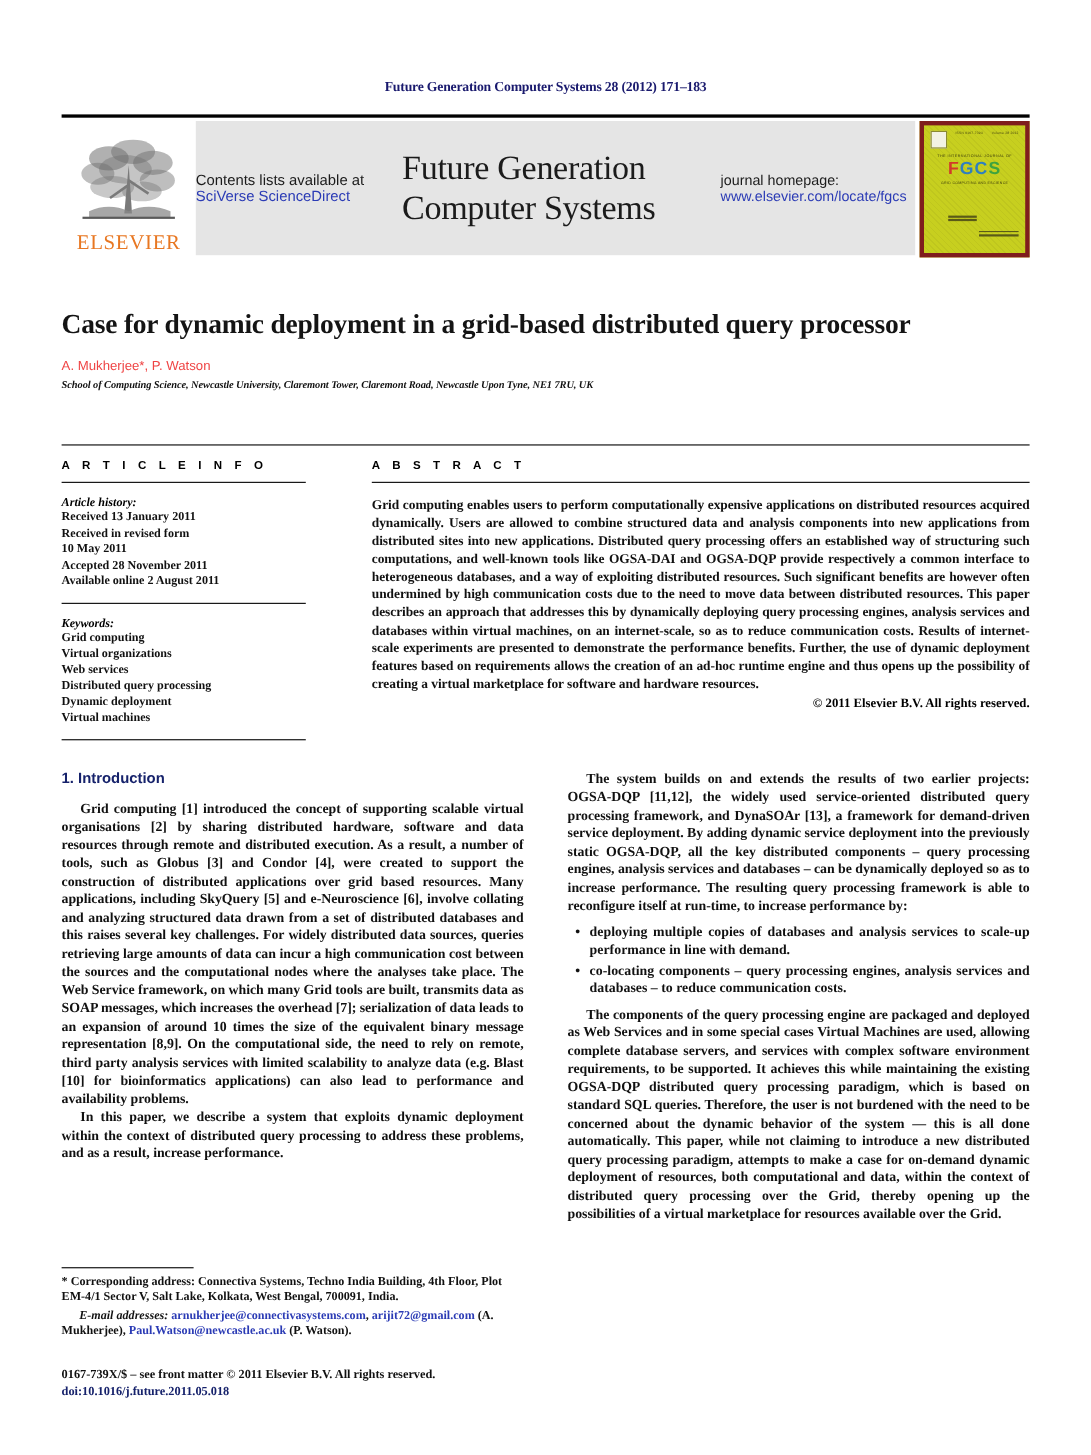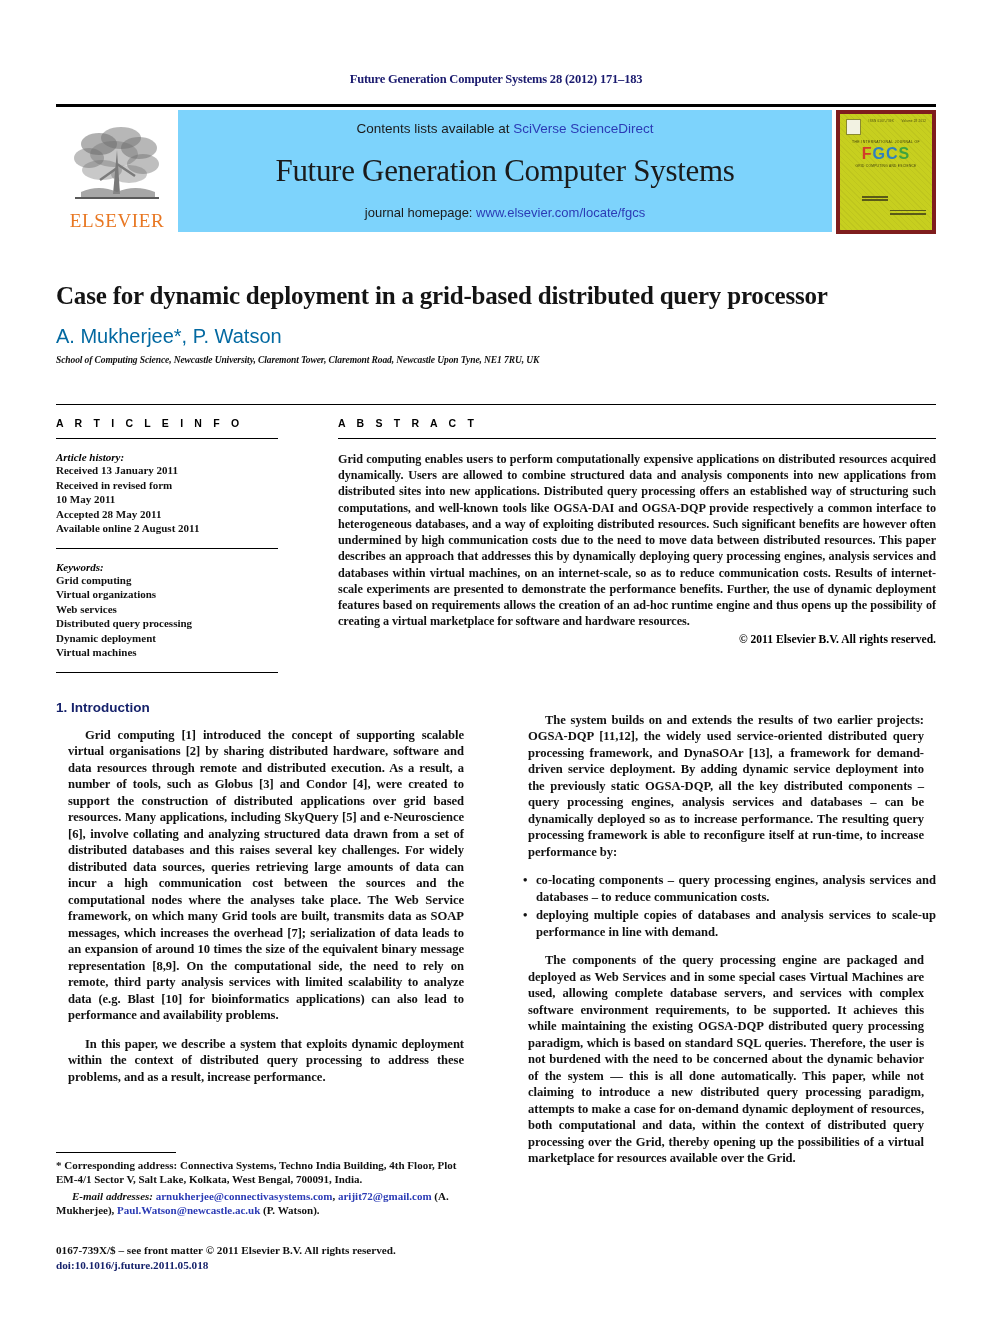--- a/index.html
+++ b/index.html
@@ -69,24 +69,24 @@
   .elsevier-word {
     font-family: "Liberation Serif", serif;
     font-size: 19px;
     letter-spacing: 0.6px;
     color: #e87722;
     line-height: 1;
     margin-top: 1px;
   }
   .journal-band {
     flex: 1 1 auto;
-    background: #7dd3fc;
+    background: #e5e5e5;
     position: relative;
     display: flex;
-    flex-direction: column;
+    flex-direction: row;
     align-items: center;
     justify-content: space-between;
     padding: 11px 0 12px 0;
     box-sizing: border-box;
   }
   .contents-line {
     font-family: "Liberation Sans", sans-serif;
     font-size: 13.5px;
     color: #1b1b1b;
   }
@@ -198,22 +198,22 @@
   .paper-title {
     font-family: "Liberation Serif", serif;
     font-size: 25px;
     line-height: 1.15;
     color: #141414;
     margin: 0 0 14px 0;
     letter-spacing: -0.2px;
   }
   .authors {
     font-family: "Liberation Sans", sans-serif;
-    font-size: 20px;
-    color: #0369a1;
+    font-size: 12px;
+    color: #ef4444;
     margin: 0 0 7px 0;
     font-weight: normal;
   }
   .affiliation {
     font-family: "Liberation Serif", serif;
     font-style: italic;
     font-weight: bold;
     font-size: 9.5px;
     color: #111;
     letter-spacing: -0.1px;
@@ -293,21 +293,21 @@
     font-size: 13.5px;
     color: #16226b;
     margin: 0 0 12px 0;
   }
   p.body {
     font-family: "Liberation Serif", serif;
     font-weight: bold;
     font-size: 12.6px;
     line-height: 1.31;
     text-align: justify;
-    margin: 12px;
+    margin: 0;
     text-indent: 17px;
     color: #111;
     letter-spacing: -0.05px;
   }
   ul.bullets {
     margin: 7px 0 7px 0;
     padding-left: 20px;
     list-style: none;
   }
   ul.bullets li {
@@ -438,21 +438,21 @@
   <div class="info-abstract">
     <div class="ia-row">
 
       <div class="col-info">
         <div class="section-kicker">A R T I C L E    I N F O</div>
         <div class="rule"></div>
         <div class="hist-title">Article history:</div>
         <div class="info-line">Received 13 January 2011</div>
         <div class="info-line">Received in revised form</div>
         <div class="info-line">10 May 2011</div>
-        <div class="info-line">Accepted 28 May 2011</div>
+        <div class="info-line">Accepted 28 November 2011</div>
         <div class="info-line">Available online 2 August 2011</div>
         <div class="info-gap"></div>
         <div class="rule"></div>
         <div class="kw-title">Keywords:</div>
         <div class="info-line">Grid computing</div>
         <div class="info-line">Virtual organizations</div>
         <div class="info-line">Web services</div>
         <div class="info-line">Distributed query processing</div>
         <div class="info-line">Dynamic deployment</div>
         <div class="info-line">Virtual machines</div>
@@ -475,22 +475,22 @@
 
       <div class="bcol">
         <h2 class="sec-head">1. Introduction</h2>
         <p class="body">Grid computing [1] introduced the concept of supporting scalable virtual organisations [2] by sharing distributed hardware, software and data resources through remote and distributed execution. As a result, a number of tools, such as Globus [3] and Condor [4], were created to support the construction of distributed applications over grid based resources. Many applications, including SkyQuery [5] and e-Neuroscience [6], involve collating and analyzing structured data drawn from a set of distributed databases and this raises several key challenges. For widely distributed data sources, queries retrieving large amounts of data can incur a high communication cost between the sources and the computational nodes where the analyses take place. The Web Service framework, on which many Grid tools are built, transmits data as SOAP messages, which increases the overhead [7]; serialization of data leads to an expansion of around 10 times the size of the equivalent binary message representation [8,9]. On the computational side, the need to rely on remote, third party analysis services with limited scalability to analyze data (e.g. Blast [10] for bioinformatics applications) can also lead to performance and availability problems.</p>
         <p class="body">In this paper, we describe a system that exploits dynamic deployment within the context of distributed query processing to address these problems, and as a result, increase performance.</p>
       </div>
 
       <div class="bcol">
         <p class="body">The system builds on and extends the results of two earlier projects: OGSA-DQP [11,12], the widely used service-oriented distributed query processing framework, and DynaSOAr [13], a framework for demand-driven service deployment. By adding dynamic service deployment into the previously static OGSA-DQP, all the key distributed components – query processing engines, analysis services and databases – can be dynamically deployed so as to increase performance. The resulting query processing framework is able to reconfigure itself at run-time, to increase performance by:</p>
         <ul class="bullets">
+          <li>deploying multiple copies of databases and analysis services to scale-up performance in line with demand.</li>
           <li>co-locating components – query processing engines, analysis services and databases – to reduce communication costs.</li>
-          <li>deploying multiple copies of databases and analysis services to scale-up performance in line with demand.</li>
         </ul>
         <p class="body">The components of the query processing engine are packaged and deployed as Web Services and in some special cases Virtual Machines are used, allowing complete database servers, and services with complex software environment requirements, to be supported. It achieves this while maintaining the existing OGSA-DQP distributed query processing paradigm, which is based on standard SQL queries. Therefore, the user is not burdened with the need to be concerned about the dynamic behavior of the system — this is all done automatically. This paper, while not claiming to introduce a new distributed query processing paradigm, attempts to make a case for on-demand dynamic deployment of resources, both computational and data, within the context of distributed query processing over the Grid, thereby opening up the possibilities of a virtual marketplace for resources available over the Grid.</p>
       </div>
 
     </div>
   </div>
 
   <div class="footnotes">
     <div class="fn-rule"></div>
     <p class="fn">

